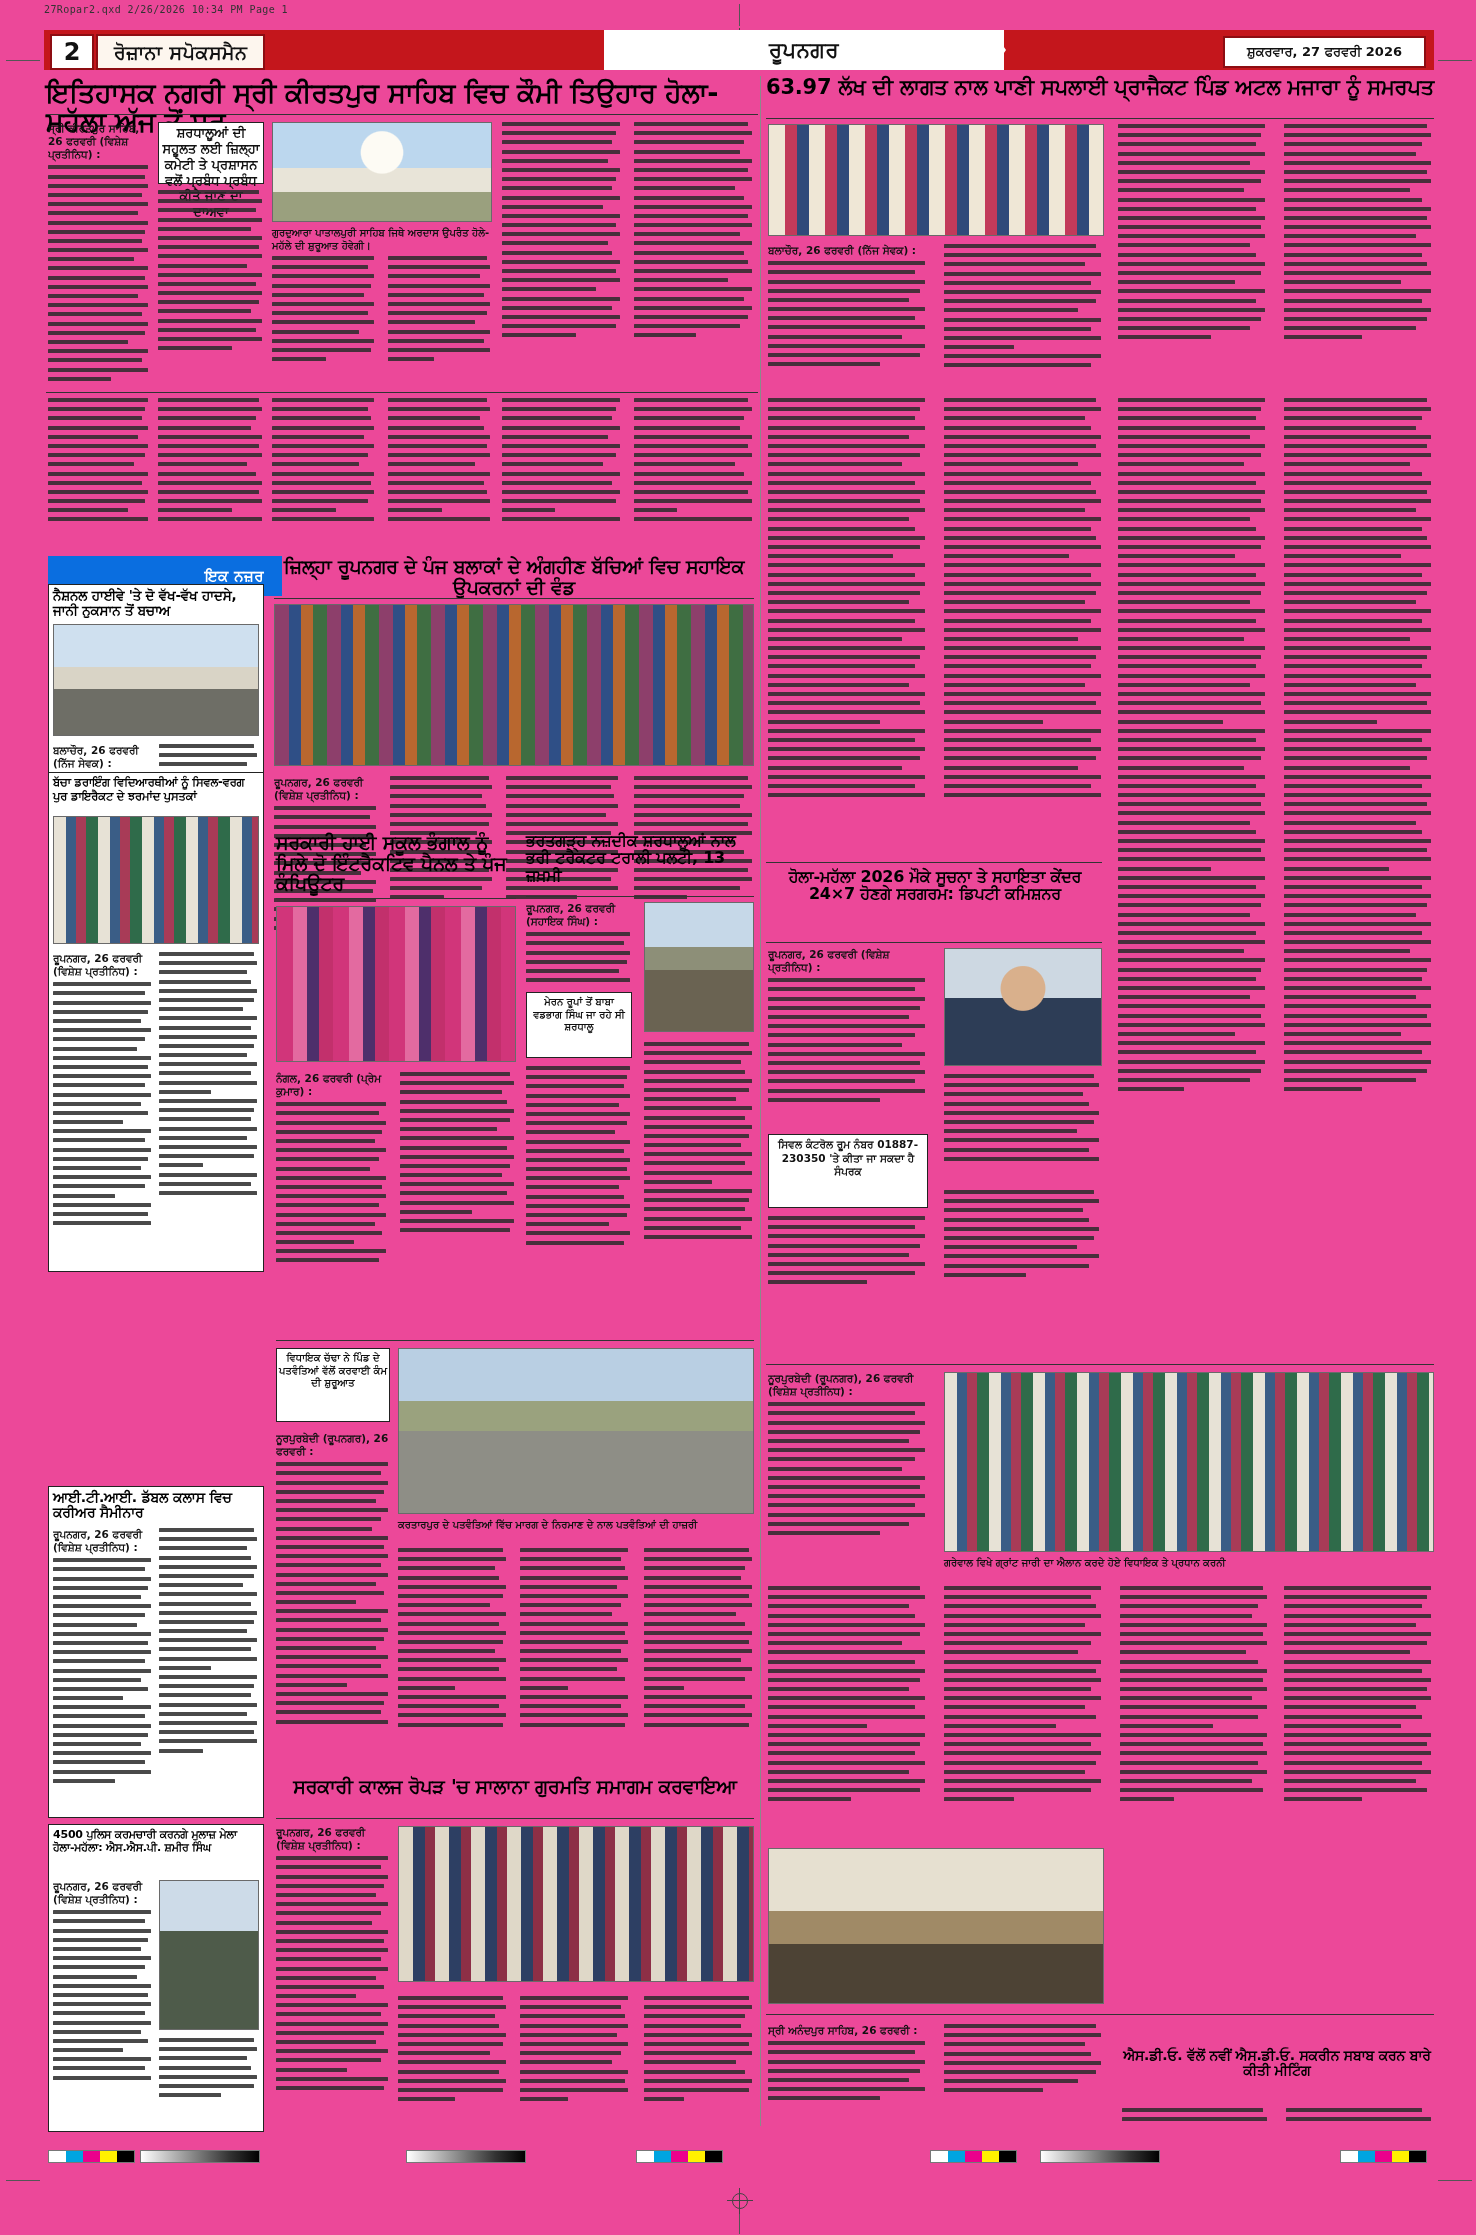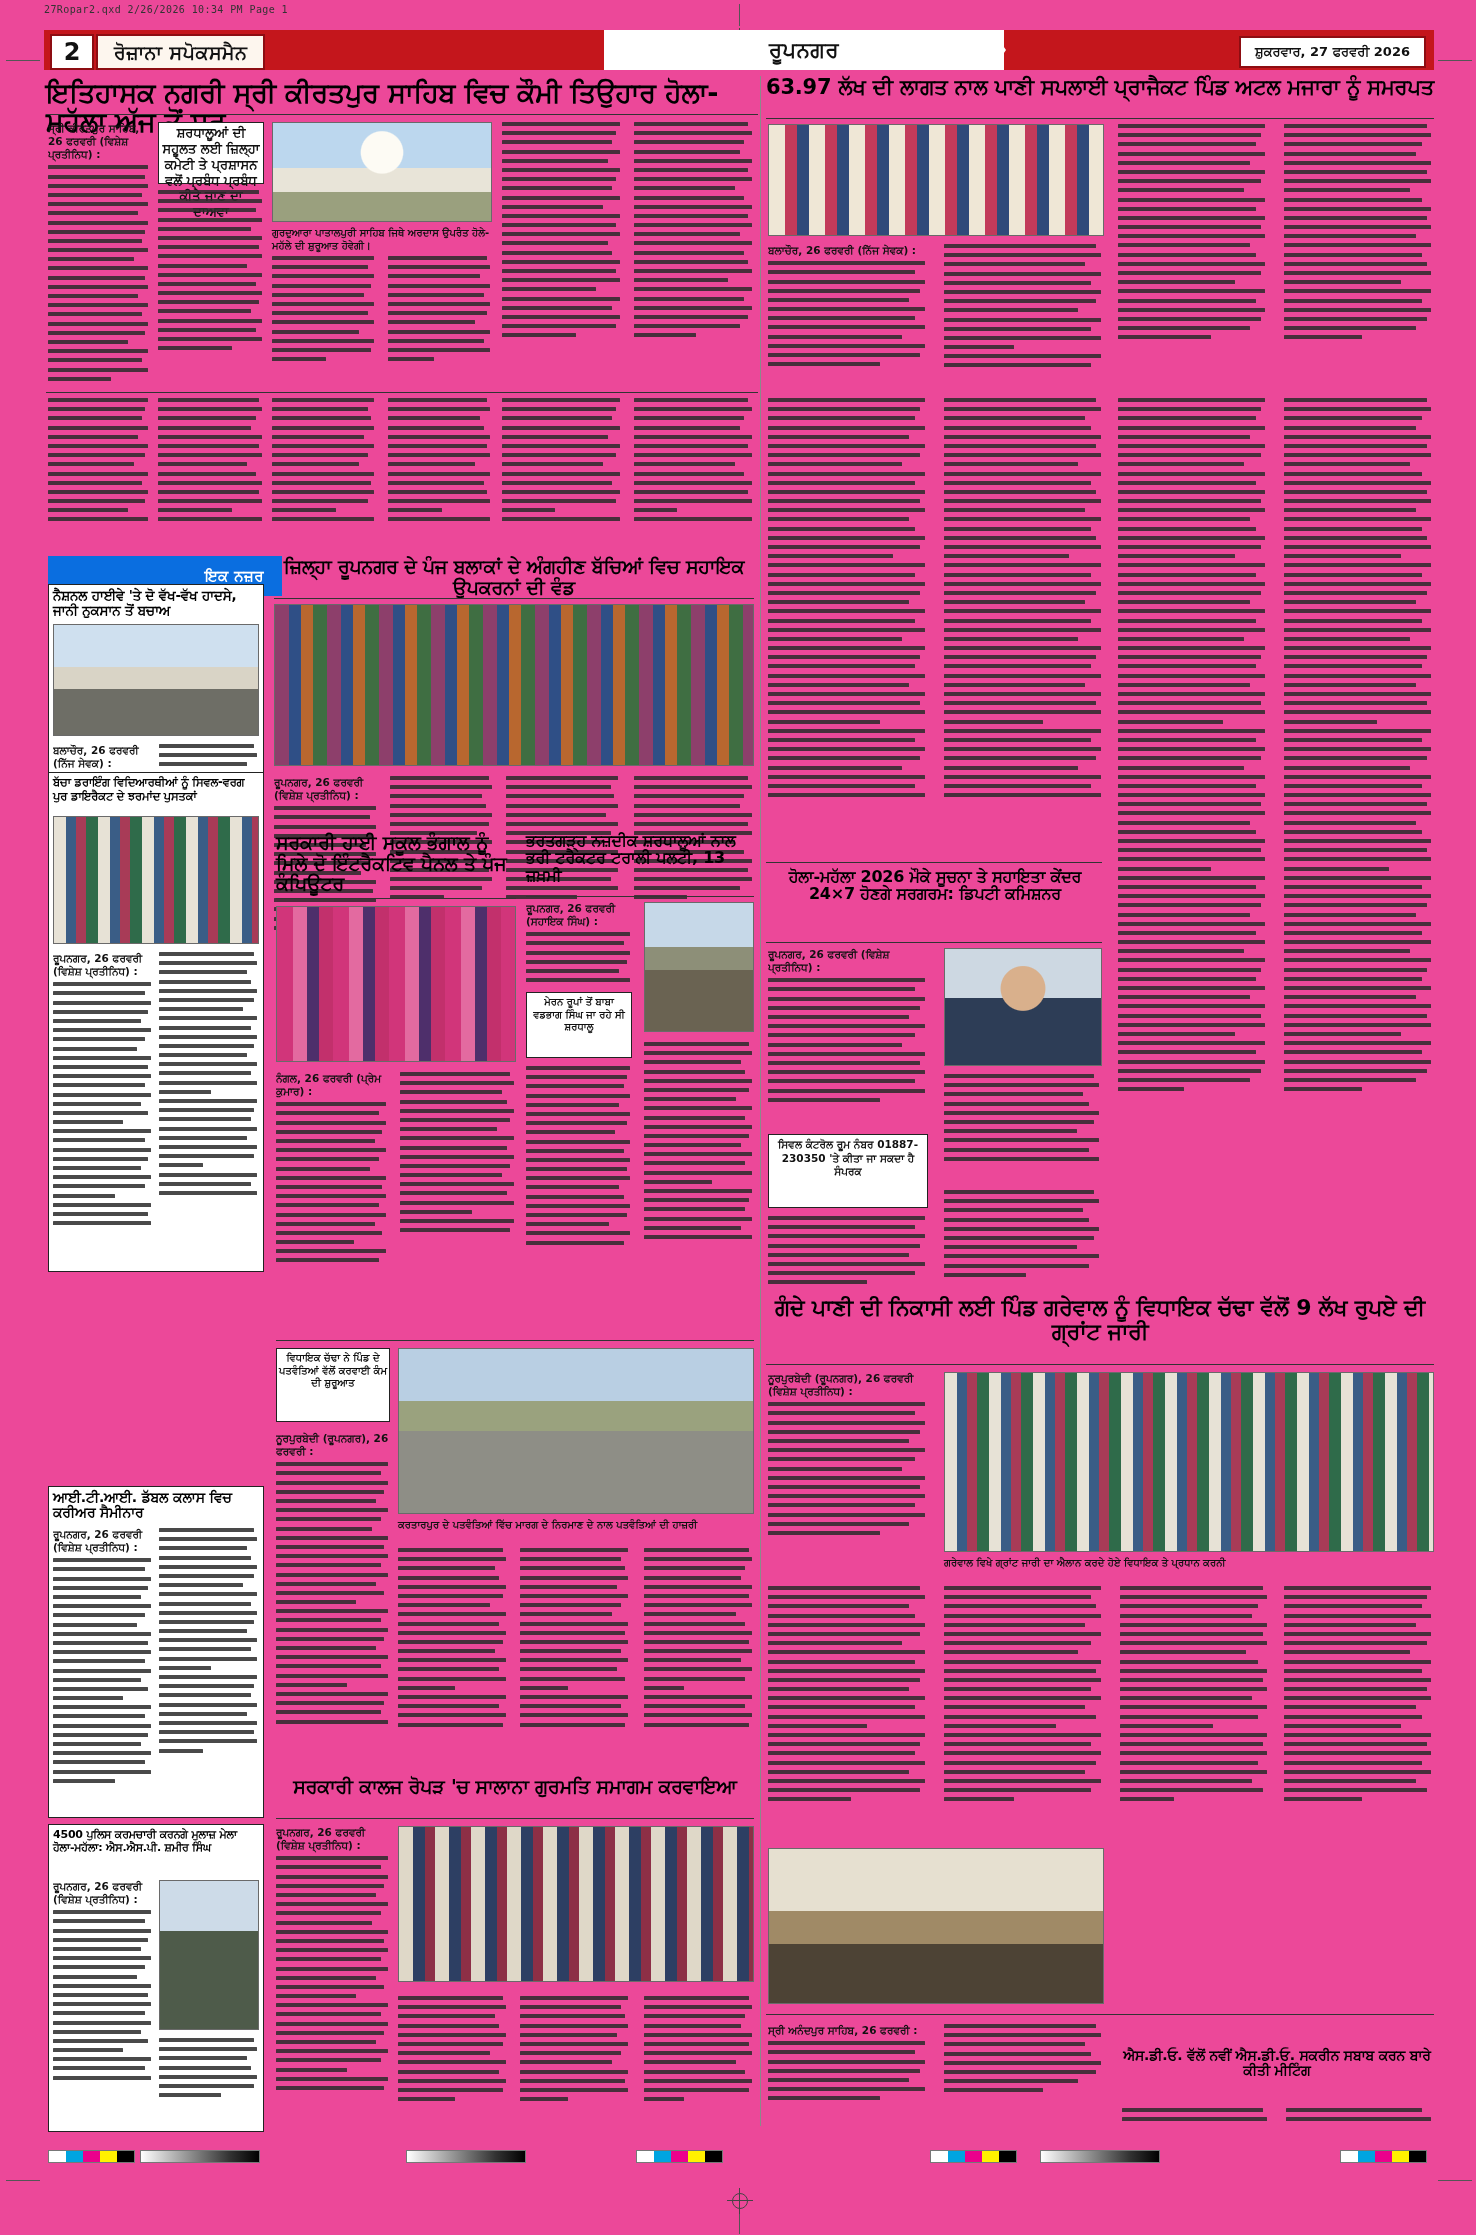--- a/index.html
+++ b/index.html
@@ -49,21 +49,21 @@
     background:#fdf6ee;border:2px solid #8d0d12;
     display:flex;align-items:center;
     font-weight:bold;font-size:19px;color:#111;letter-spacing:.5px;white-space:nowrap;
   }
   .mh-edition{
     position:absolute;left:600px;top:0;width:320px;height:40px;
     display:flex;align-items:center;justify-content:center;
     font-weight:bold;font-size:21px;color:#111;letter-spacing:.5px;
   }
   .mh-date{
-    position:absolute;right:8px;top:6px;height:28px;padding:0 14px;
+    position:absolute;right:8px;top:6px;height:28px;padding:0 22px;
     background:#fff;border:2px solid #8d0d12;
     display:flex;align-items:center;
     font-weight:bold;font-size:13px;color:#111;white-space:nowrap;
   }
 
   
   .hl{
     position:absolute;font-weight:bold;color:#000;line-height:1.08;
     letter-spacing:-.2px;
   }
@@ -1285,21 +1285,20 @@
       <div class="ln w98"></div>
       <div class="ln w92"></div>
       <div class="ln w36"></div>
     <div class="ln w98"></div>
       <div class="ln w92"></div>
       <div class="ln w98"></div>
       <div class="ln w95"></div>
   </div>
 
   <div class="rule-v" style="left:760px;top:1296px;height:830px;"></div>
-  <div class="hl hl-sec" style="left:766px;top:1296px;width:668px;font-size:22px;text-align:center;">ਗੰਦੇ ਪਾਣੀ ਦੀ ਨਿਕਾਸੀ ਲਈ ਪਿੰਡ ਗਰੇਵਾਲ ਨੂੰ ਵਿਧਾਇਕ ਚੱਢਾ ਵੱਲੋਂ 9 ਲੱਖ ਰੁਪਏ ਦੀ ਗ੍ਰਾਂਟ ਜਾਰੀ</div>
   <div class="rule-h" style="left:766px;top:1364px;width:668px;"></div>
   <div class="col" style="left:768px;top:1372px;width:160px;height:200px;">
     <div class="dateline">ਨੂਰਪੁਰਬੇਦੀ (ਰੂਪਨਗਰ), 26 ਫਰਵਰੀ (ਵਿਸ਼ੇਸ਼ ਪ੍ਰਤੀਨਿਧ) :</div>
     <div class="ln w98"></div>
       <div class="ln w92"></div>
       <div class="ln w98"></div>
       <div class="ln w95"></div>
     <div class="ln w88"></div>
       <div class="ln w98"></div>
       <div class="ln w92"></div>

